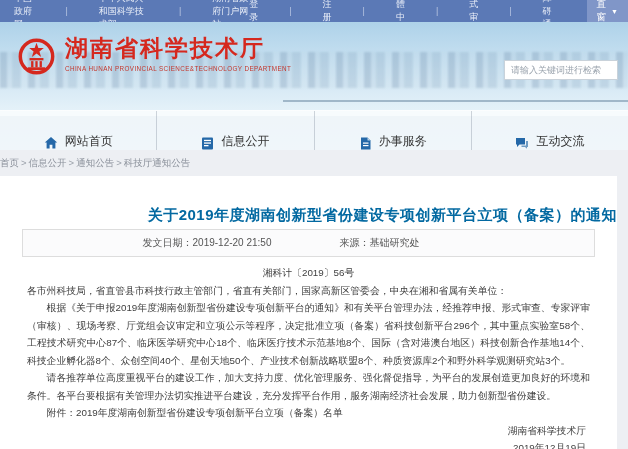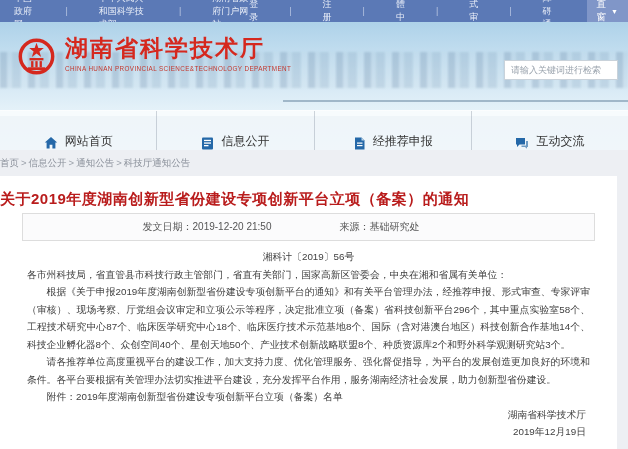--- a/index.html
+++ b/index.html
@@ -54,22 +54,22 @@
   .nav-item svg { display:block; }
 
   
   .crumbs { height:26px; line-height:26px; font-size:9.5px; color:#8a909a;
             background:#edeff3; }
   .crumbs span[data-interactable="true"] { cursor:pointer; }
   .crumb-sep { margin:0 2px; color:#9aa0aa; }
 
   
   .content { background:#fff; margin-right:11px; height:273px; overflow:hidden; }
-  .art-title { text-align:left; font-size:15px; font-weight:bold; color:#b91c1c;
-               padding-top:14px; letter-spacing:.5px; }
+  .art-title { text-align:right; font-size:15px; font-weight:bold; color:#0369a1;
+               padding-top:30px; letter-spacing:.5px; }
   .meta-box { margin:4px 22px 0 22px; height:28px; border:1px solid #ddd; background:#fbfbfc;
               display:flex; align-items:center; justify-content:center; gap:68px;
               font-size:10px; color:#555; padding-right:55px; }
   .article-body { padding:7px 27px 0 27px; font-size:9.8px; color:#404040; line-height:17.5px; }
   .doc-number { text-align:center; }
   .para { text-indent:2em; text-align:justify; }
   .sig-line { text-align:right; padding-right:4px; }
 </style>
 </head>
 <body>
@@ -142,21 +142,21 @@
         </svg>
         <span data-interactable="false">信息公开</span>
       </div>
       <div class="nav-item" data-interactable="true">
         <svg width="13" height="13" viewBox="0 0 13 13" data-interactable="false">
           <path fill="#2468a8" d="M2 0.5 H8.5 L11.5 3.5 V12.5 H2 Z"></path>
           <path fill="#bcd4e8" d="M8.5 0.5 L11.5 3.5 H8.5 Z"></path>
           <rect x="4" y="5.5" width="5.5" height="1.2" fill="#fff"></rect>
           <rect x="4" y="8" width="5.5" height="1.2" fill="#fff"></rect>
         </svg>
-        <span data-interactable="false">经推荐申报</span>
+        <span data-interactable="false">办事服务</span>
       </div>
       <div class="nav-item" data-interactable="true">
         <svg width="14" height="13" viewBox="0 0 14 13" data-interactable="false">
           <path fill="#2468a8" d="M1 1 H10 V7.5 H4.5 L2 10 V7.5 H1 Z"></path>
           <path fill="#6f9cc4" d="M11 4 H13 V10 H12 V11.8 L10 10 H6.5 V8.5 H11 Z"></path>
         </svg>
         <span data-interactable="false">互动交流</span>
       </div>
     </div>
   </div>

